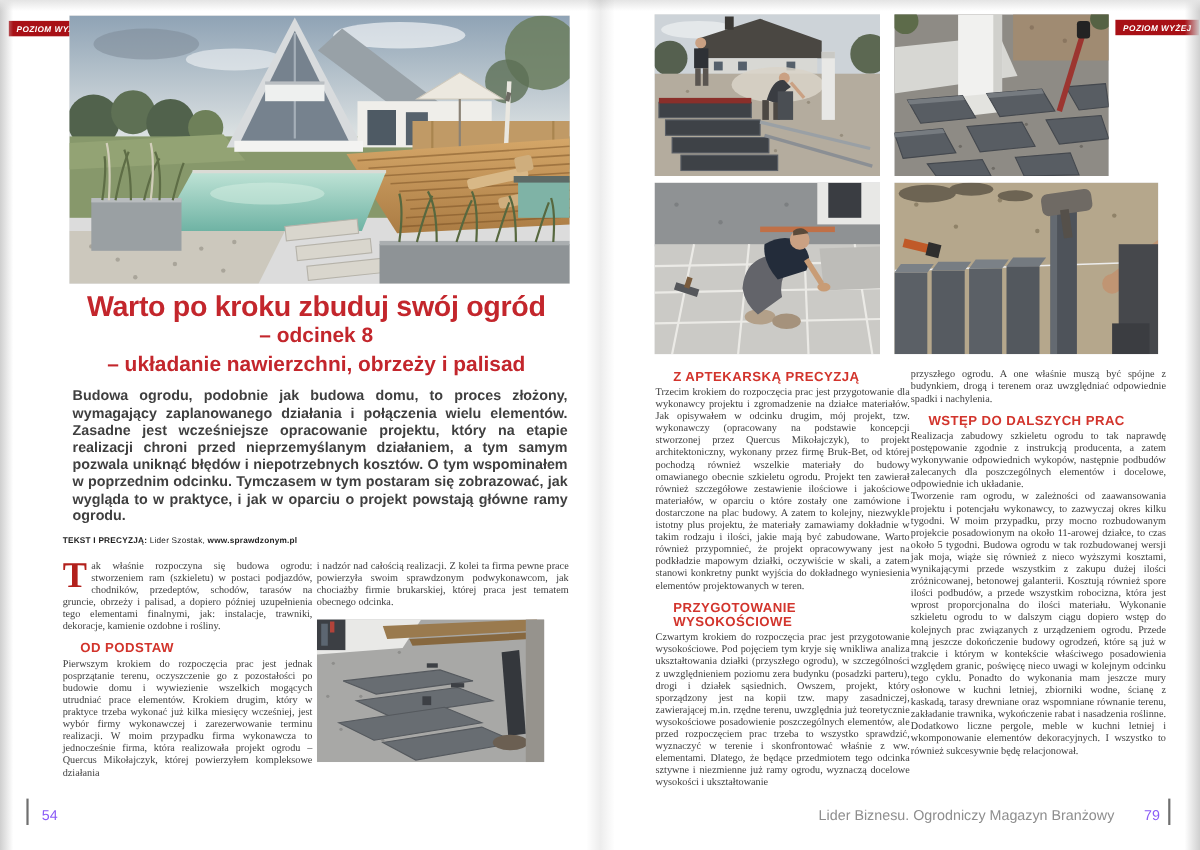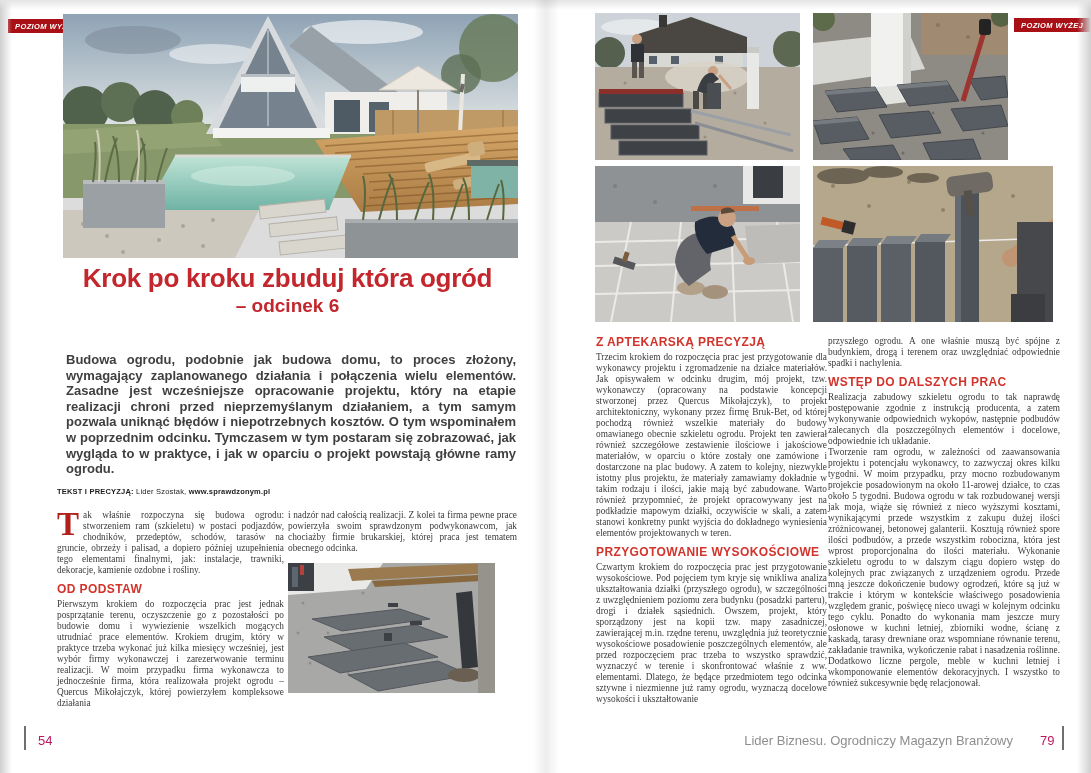--- a/index.html
+++ b/index.html
@@ -18,26 +18,26 @@
   .title-block{position:absolute;left:57px;top:264px;width:461px;text-align:center;color:#c3262c;font-weight:bold;}
   .title-1{font-size:26px;line-height:28px;letter-spacing:-0.3px;}
   .title-2{font-size:19px;line-height:24px;margin-top:2px;}
   .title-3{font-size:19px;line-height:24px;margin-top:2px;}
   .lead{position:absolute;left:66px;top:352px;width:450px;font-size:13px;line-height:15.6px;
         font-weight:bold;color:#3f3f3f;text-align:justify;}
   .byline{position:absolute;left:57px;top:487px;font-size:7.5px;color:#1c1c1c;letter-spacing:.2px;}
   .byline b{font-weight:bold;}
   .col{position:absolute;font-size:9.3px;line-height:11px;color:#3a3a3a;text-align:justify;}
   .col p{margin:0;font-family:Liberation Serif, serif;}
-  .red-head{color:#d2342c;font-weight:bold;font-size:12px;line-height:13px;letter-spacing:.4px;margin:7px 0 3px;}
+  .red-head{color:#d2342c;font-weight:bold;font-size:12px;line-height:13px;letter-spacing:.4px;margin:7px 16px 3px;}
   .red-head.first{margin-top:0;}
   .dropcap{float:left;font-size:33px;line-height:27px;font-weight:bold;color:#b2201c;margin:1px 4px 0 0;}
   .col-photo{margin-top:9px;width:207px;height:130px;overflow:hidden;}
   .footer-bar{position:absolute;width:2px;height:24px;background:#6f6f6f;}
-  .pageno{position:absolute;font-size:13px;color:#be185d;}
+  .pageno{position:absolute;font-size:13px;color:#8b5cf6;}
   .footer-title{position:absolute;font-size:13px;color:#8e8e8e;white-space:nowrap;}
 </style>
 </head>
 <body>
 
 <div class="spread">
 
   <div class="ribbon" style="left:8px;top:19px;">
     <span>POZIOM WYŻEJ</span>
   </div>
@@ -157,22 +157,23 @@
           <path d="M370,206 q2,-32 -4,-46"></path>
           <path d="M388,206 q8,-26 12,-36"></path>
         <path d="M406,206 q0,-30 -6,-42"></path>
           <path d="M424,206 q8,-26 12,-36"></path>
           <path d="M440,206 q2,-28 -2,-40"></path>
       </g>
     </svg>
   </div>
 
   <div class="title-block">
-    <div class="title-1">Krok po kroku zbuduj która ogród</div>
-    <div class="title-2">– odcinek 6</div>
+    <div class="title-1">Warto po kroku zbuduj swój ogród</div>
+    <div class="title-2">– odcinek 8</div>
+    <div class="title-3">– układanie nawierzchni, obrzeży i palisad</div>
   </div>
 
   <div class="lead">Budowa ogrodu, podobnie jak budowa domu, to proces złożony, wymagający zaplanowanego działania i połączenia wielu elementów. Zasadne jest wcześniejsze opracowanie projektu, który na etapie realizacji chroni przed nieprzemyślanym działaniem, a tym samym pozwala uniknąć błędów i niepotrzebnych kosztów. O tym wspominałem w poprzednim odcinku. Tymczasem w tym postaram się zobrazować, jak wygląda to w praktyce, i jak w oparciu o projekt powstają główne ramy ogrodu.</div>
 
   <div class="byline">
     <b>TEKST I PRECYZJĄ:</b>
     <span>Lider Szostak,</span>
     <b>www.sprawdzonym.pl</b>
   </div>
 

